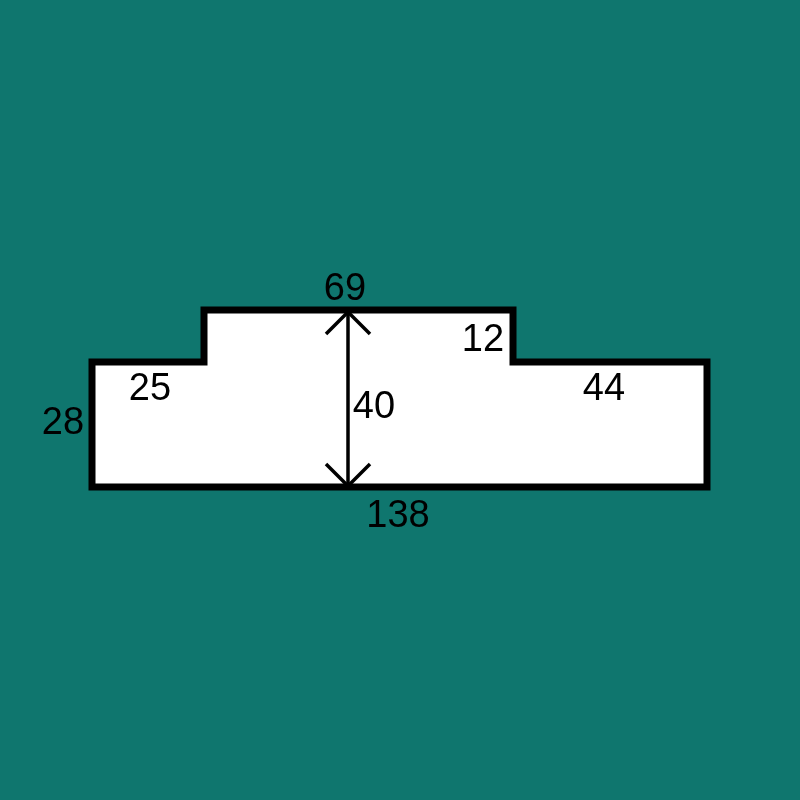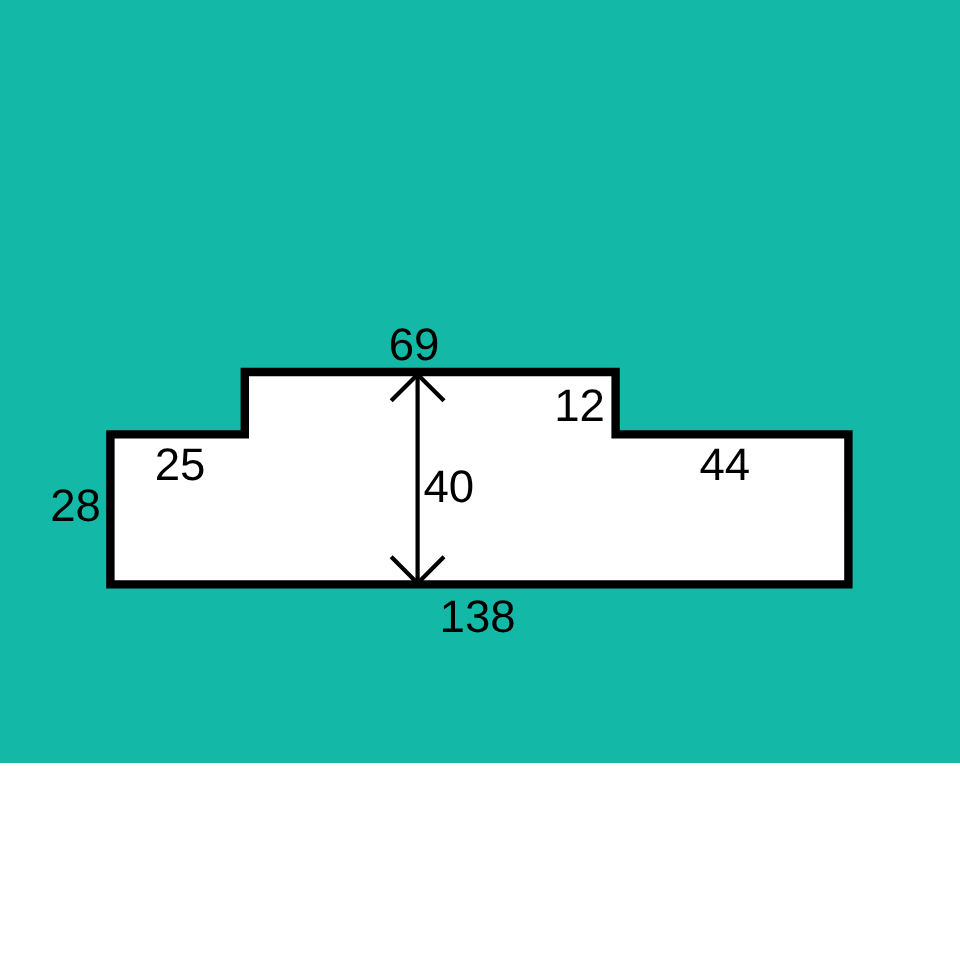--- a/index.html
+++ b/index.html
@@ -3,22 +3,22 @@
 <meta charset="utf-8">
 <style>
   html, body {
     margin: 0;
     padding: 0;
     background: #ffffff;
   }
   .canvas {
     position: relative;
     width: 800px;
-    height: 636px;
-    background: #14b8a6;
+    height: 800px;
+    background: #0f766e;
     font-family: "Liberation Sans", sans-serif;
   }
   svg { display: block; }
   .part-outline {
     fill: #ffffff;
     stroke: #000000;
     stroke-width: 7;
     stroke-linejoin: miter;
   }
   .dim-line {

